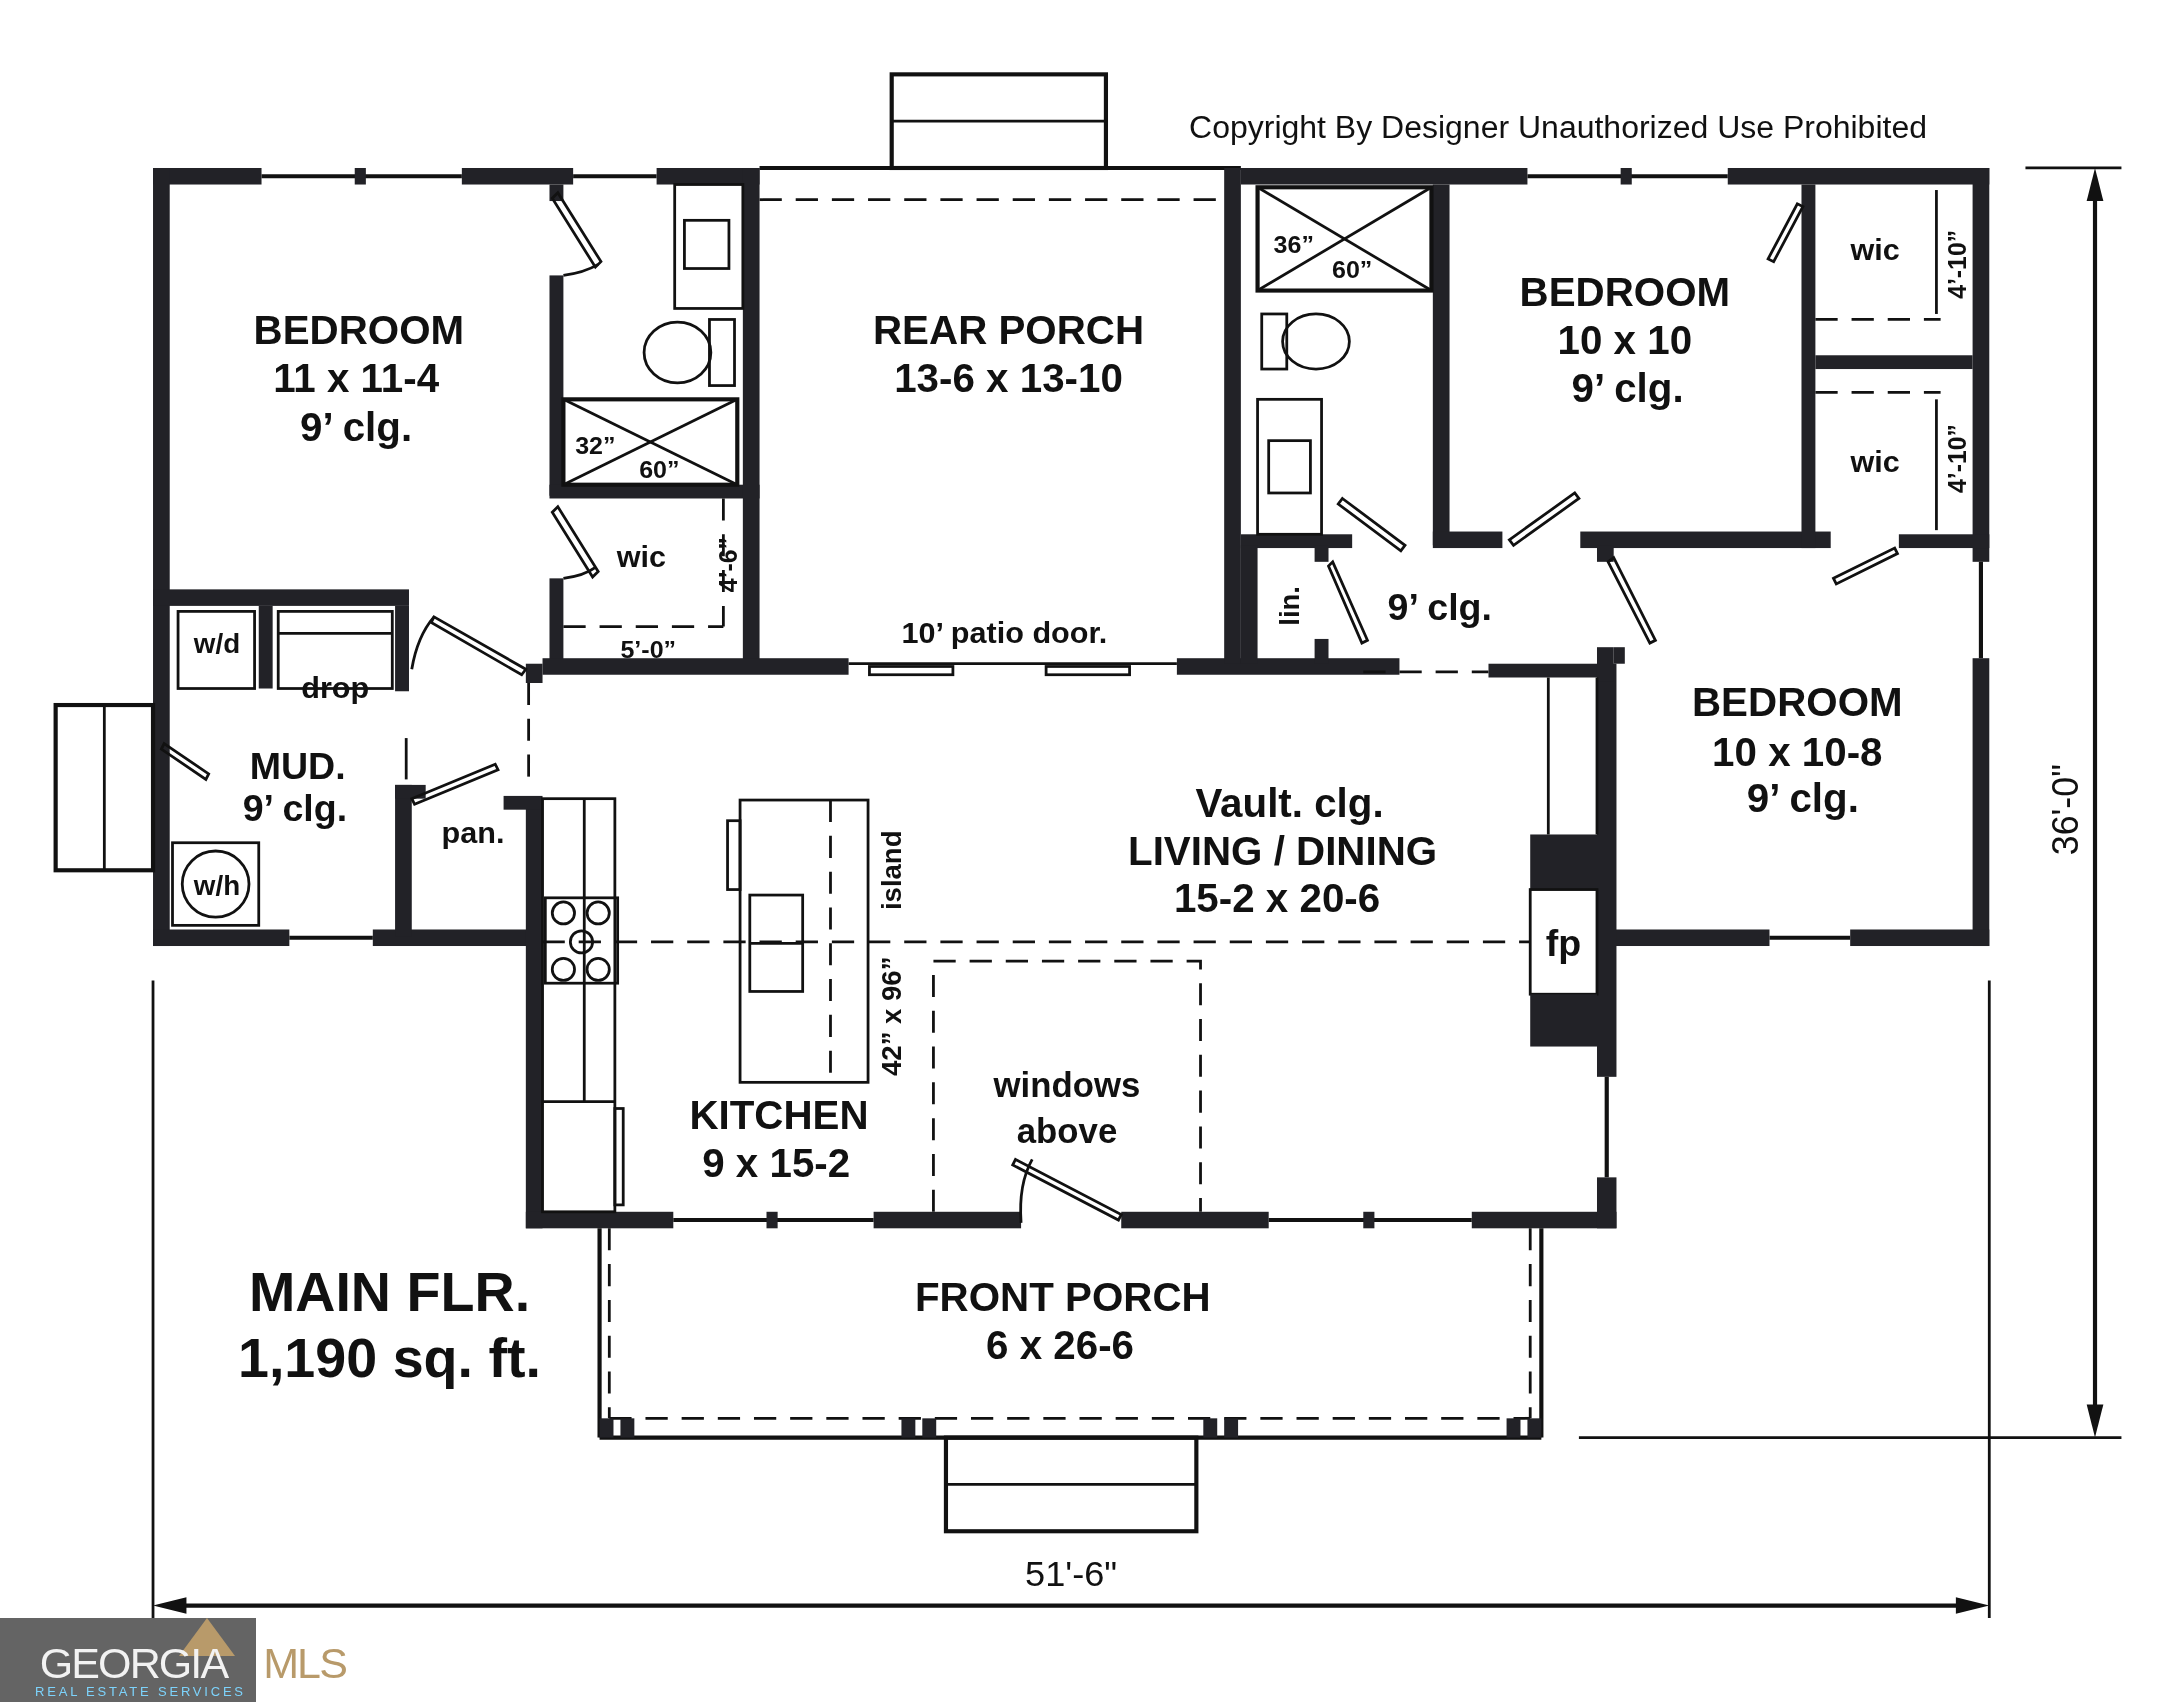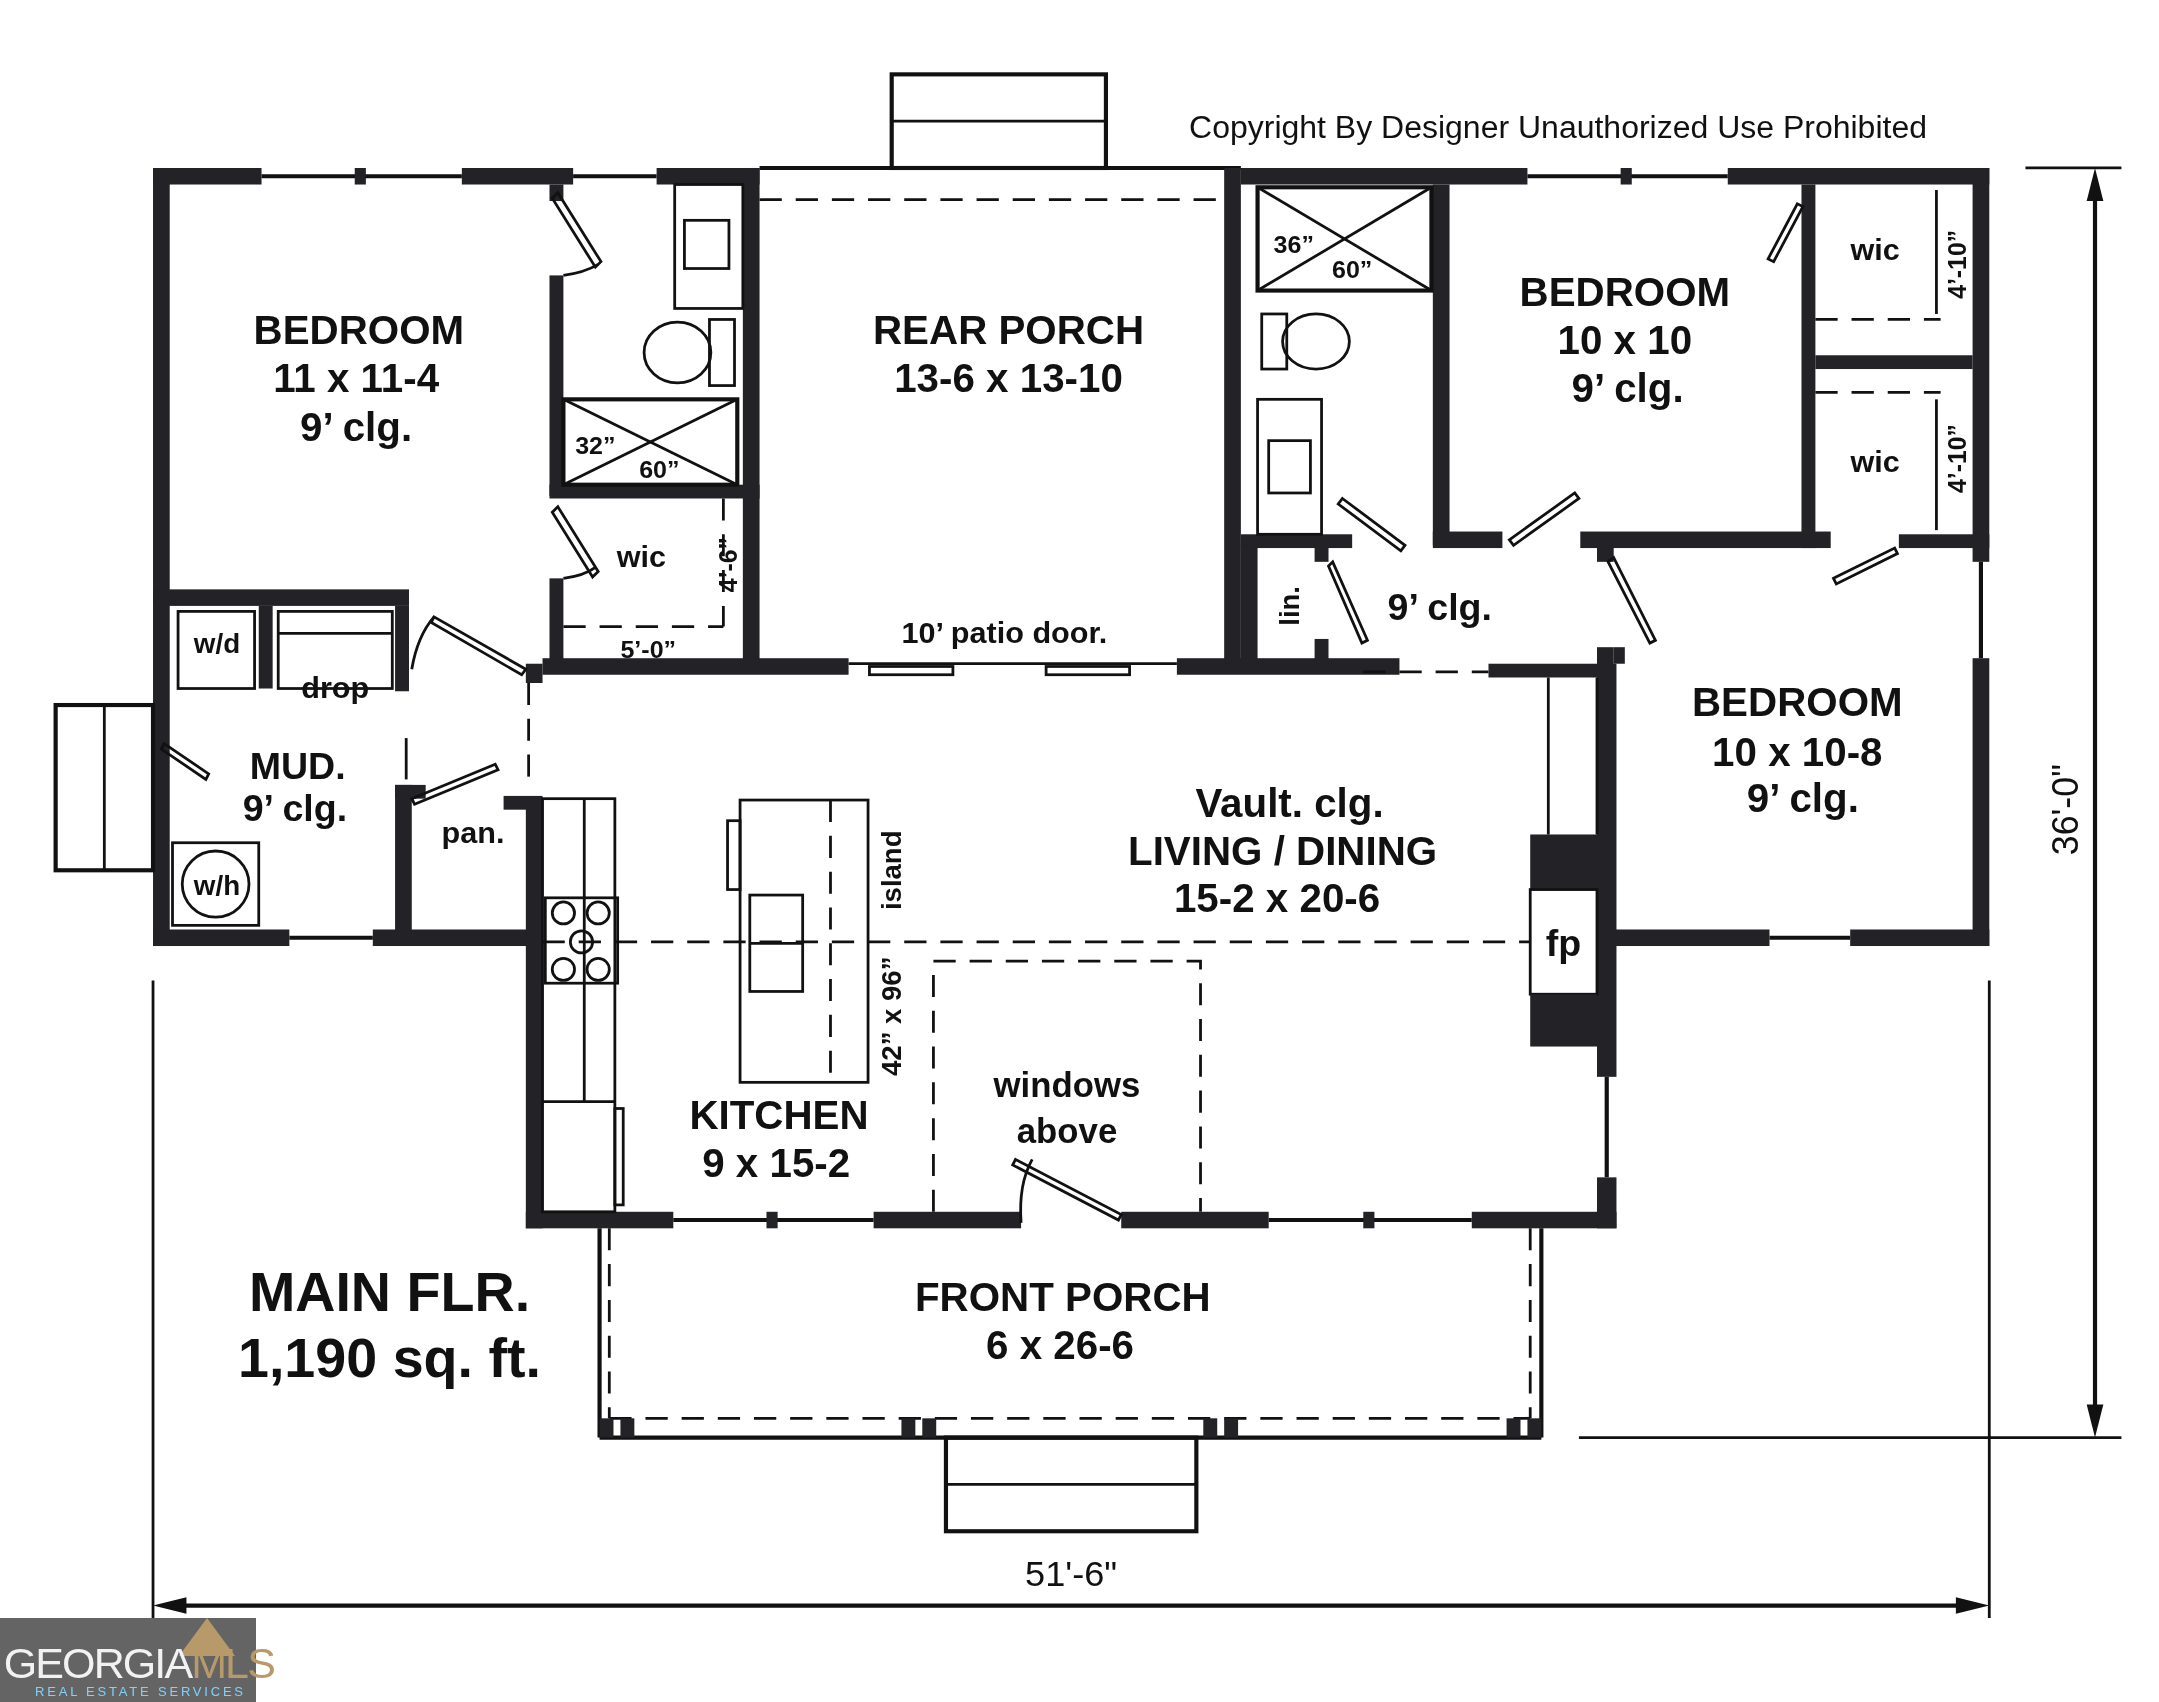--- a/index.html
+++ b/index.html
@@ -6,21 +6,21 @@
   body{width:2159px;height:1702px;overflow:hidden;position:relative;font-family:"Liberation Sans",sans-serif;}
   svg{position:absolute;left:0;top:0;width:2159px;height:1702px;}
   .lbl{font-family:"Liberation Sans",sans-serif;font-weight:bold;fill:#111;}
   .thin{font-family:"Liberation Sans",sans-serif;fill:#111;}
   .wall{fill:#222227;}
   .ln{stroke:#111;stroke-width:2;fill:none;}
   .ln3{stroke:#111;stroke-width:3;fill:none;}
   .dash{stroke:#111;stroke-width:2;fill:none;stroke-dasharray:16 10;}
   #logo{position:absolute;left:0;top:1618px;width:256px;height:85px;background:#646464;}
   #logo .g{position:absolute;left:3.8px;top:21px;font-family:"Liberation Sans",sans-serif;font-size:43px;color:#f2f2f2;letter-spacing:-1.9px;}
-  #logo .g span{color:#b89a6a;}
+  #logo .g span{color:#b89a6a;margin-left:36px;}
   #logo .s{position:absolute;left:35px;top:66px;font-family:"Liberation Sans",sans-serif;font-size:13px;color:#7dd3fc;letter-spacing:2.8px;}
   #logo .roof{position:absolute;left:179px;top:0;width:0;height:0;border-left:28px solid transparent;border-right:28px solid transparent;border-bottom:38px solid #b89a6a;}
 </style>
 </head>
 <body>
 
 <svg viewBox="0 0 1552 1236" preserveAspectRatio="none">
 
   <rect class="ln3" x="641" y="54" width="154" height="68"></rect>
   <line class="ln" x1="641" y1="88" x2="795" y2="88"></line>

